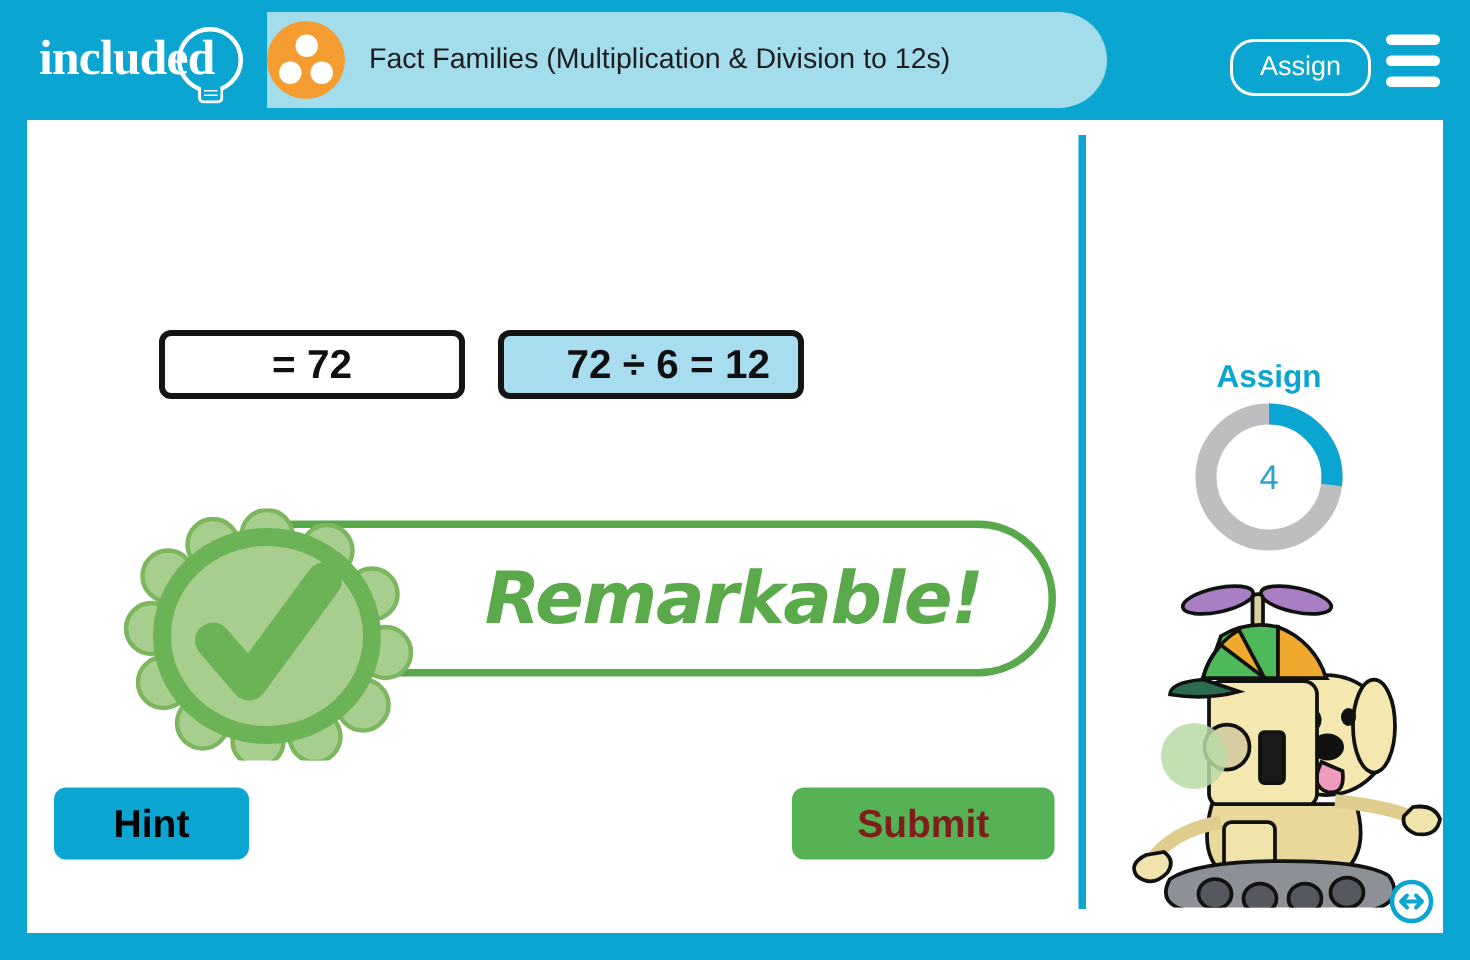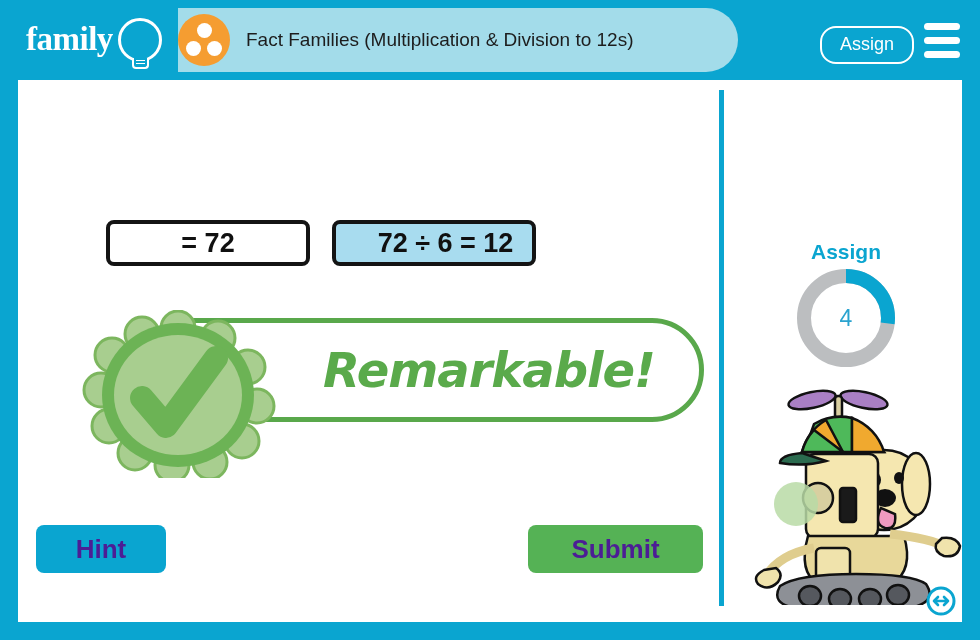--- a/index.html
+++ b/index.html
@@ -187,21 +187,21 @@
     font-weight: bold;
     color: #101010;
     cursor: pointer;
     font-family: "Liberation Sans", sans-serif;
   }
   .choice.selected { background: #a8dcef; padding-left: 23px; }
 
   
   .feedback {
     position: absolute;
-    left: 62px; top: 230px;
+    left: 62px; top: 259px;
     width: 624px;
     height: 120px;
   }
   .feedback-banner {
     position: absolute;
     left: 94px; top: 8px;
     width: 530px; height: 104px;
     background: #ffffff;
     border: 5px solid #55a councils;
     border: 5px solid #59a84b;
@@ -280,21 +280,21 @@
   }
 </style>
 </head>
 <body>
 
 <div id="app">
 
   <div class="header">
 
     <div class="logo">
-      <div class="logo-text">family</div>
+      <div class="logo-text">included</div>
       <div class="logo-bulb"></div>
       <div class="logo-bulb-base"></div>
     </div>
 
     <div class="title-pill">
       <div class="subject-badge">
         <i></i>
           <i></i>
           <i></i>
       </div>
@@ -422,17 +422,17 @@
       </div>
 
       <div class="resize-handle">
         <svg width="30" height="30" viewBox="0 0 30 30">
           <circle cx="15" cy="15" r="13" fill="#ffffff" stroke="#0aa5d0" stroke-width="3"></circle>
           <path d="M8 15 h14 M8 15 l4 -4 M8 15 l4 4 M22 15 l-4 -4 M22 15 l-4 4" fill="none" stroke="#0aa5d0" stroke-width="2.6" stroke-linecap="round" stroke-linejoin="round"></path>
         </svg>
       </div>
     </div>
 
-    <button style="position:absolute;left:18px;top:445px;width:130px;height:48px;border:none;border-radius:8px;background:#0aa5d0;color:#4c1d95;font-size:26px;font-weight:bold;cursor:pointer;font-family:'Liberation Sans',sans-serif;">Hint</button>
-
-    <button style="position:absolute;left:510px;top:445px;width:175px;height:48px;border:none;border-radius:8px;background:#55b255;color:#4c1d95;font-size:26px;font-weight:bold;cursor:pointer;font-family:'Liberation Sans',sans-serif;">Submit</button>
+    <button style="position:absolute;left:18px;top:445px;width:130px;height:48px;border:none;border-radius:8px;background:#0aa5d0;color:#000000;font-size:26px;font-weight:bold;cursor:pointer;font-family:'Liberation Sans',sans-serif;">Hint</button>
+
+    <button style="position:absolute;left:510px;top:445px;width:175px;height:48px;border:none;border-radius:8px;background:#55b255;color:#7f1d1d;font-size:26px;font-weight:bold;cursor:pointer;font-family:'Liberation Sans',sans-serif;">Submit</button>
   </div>
 </div>
 
 </body></html>

